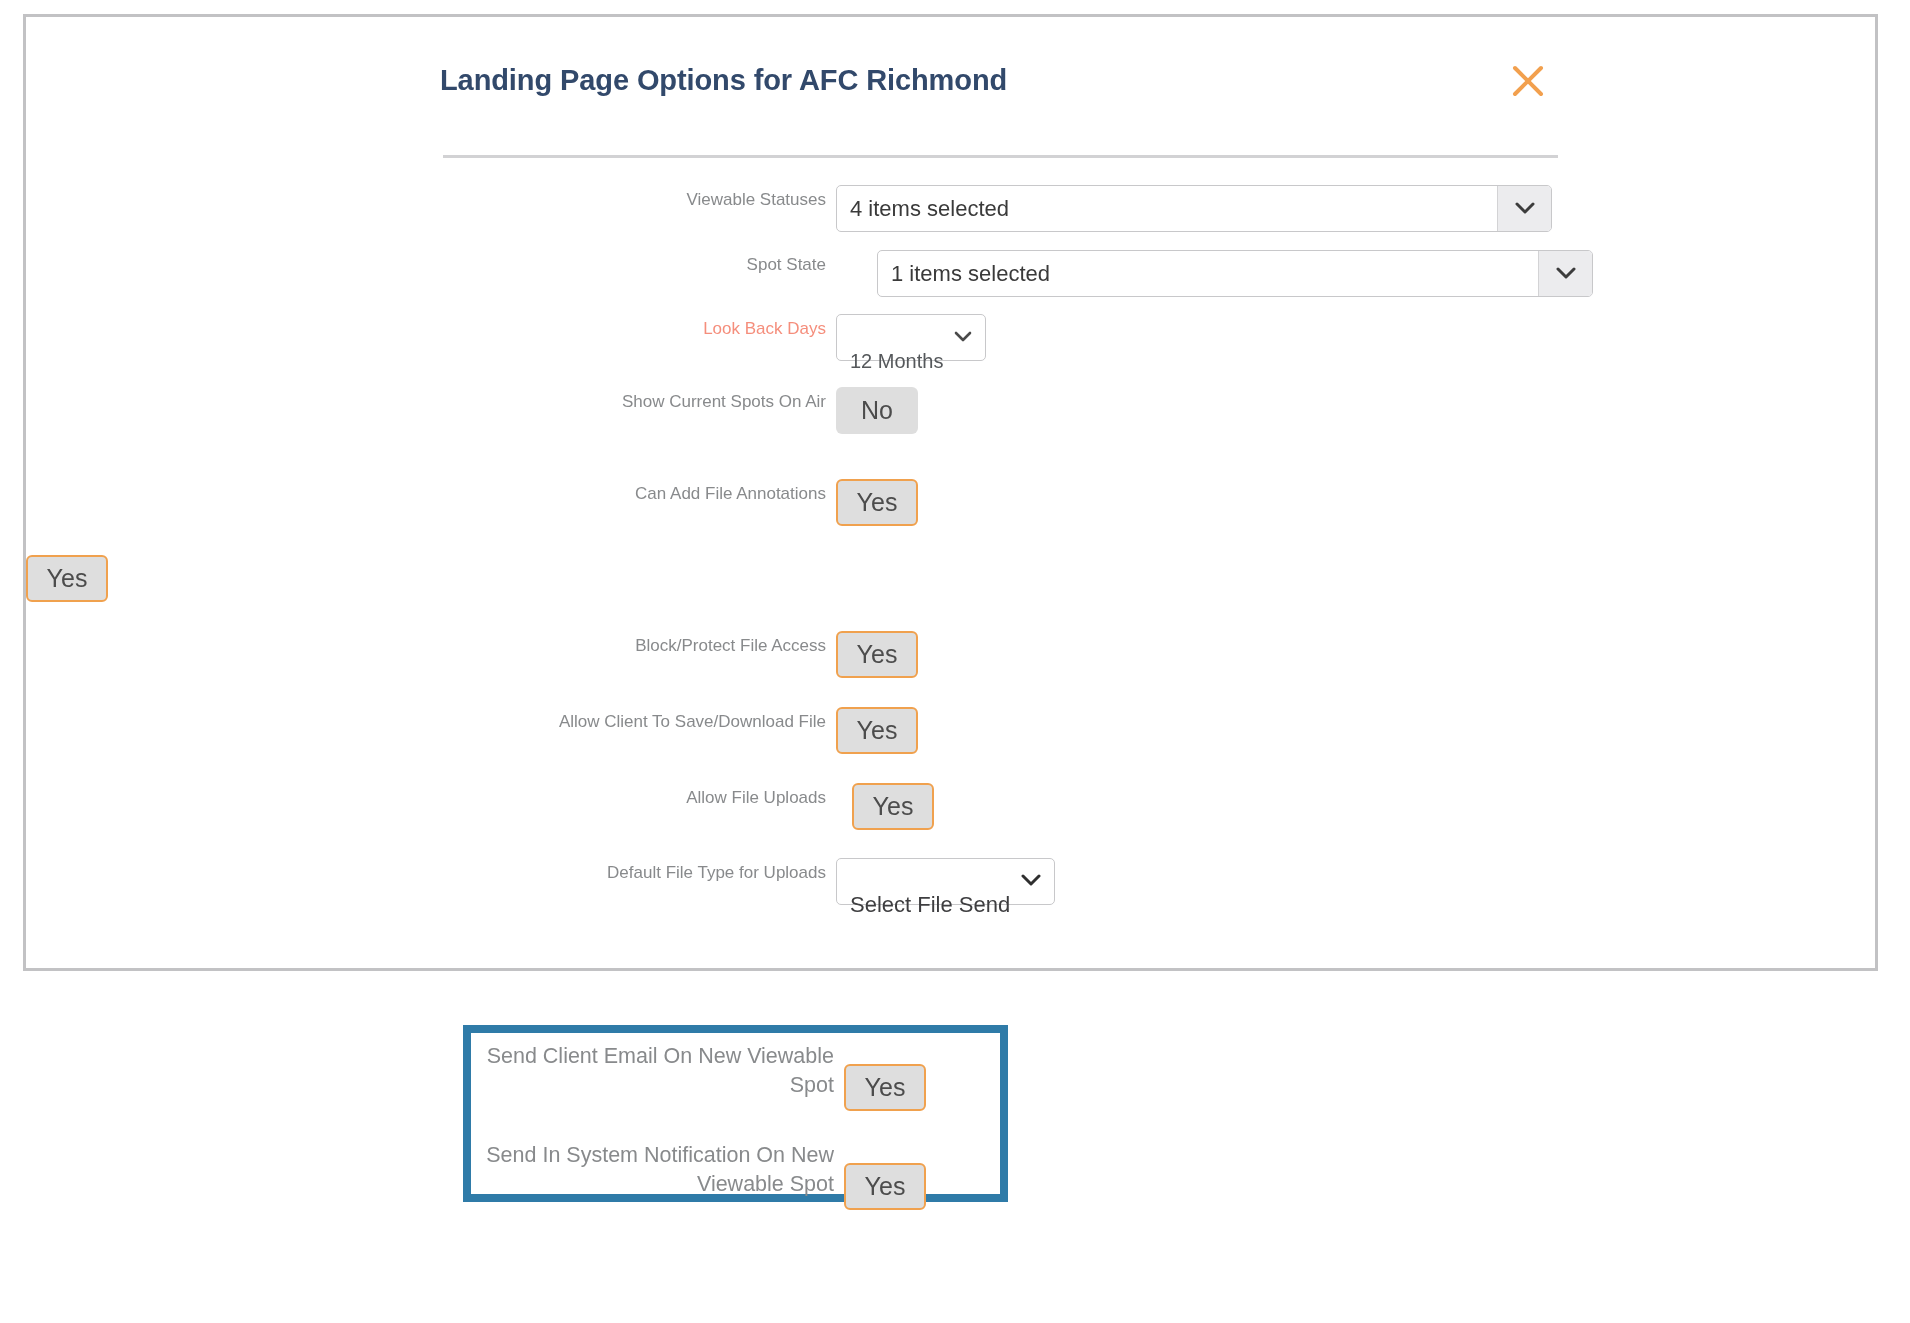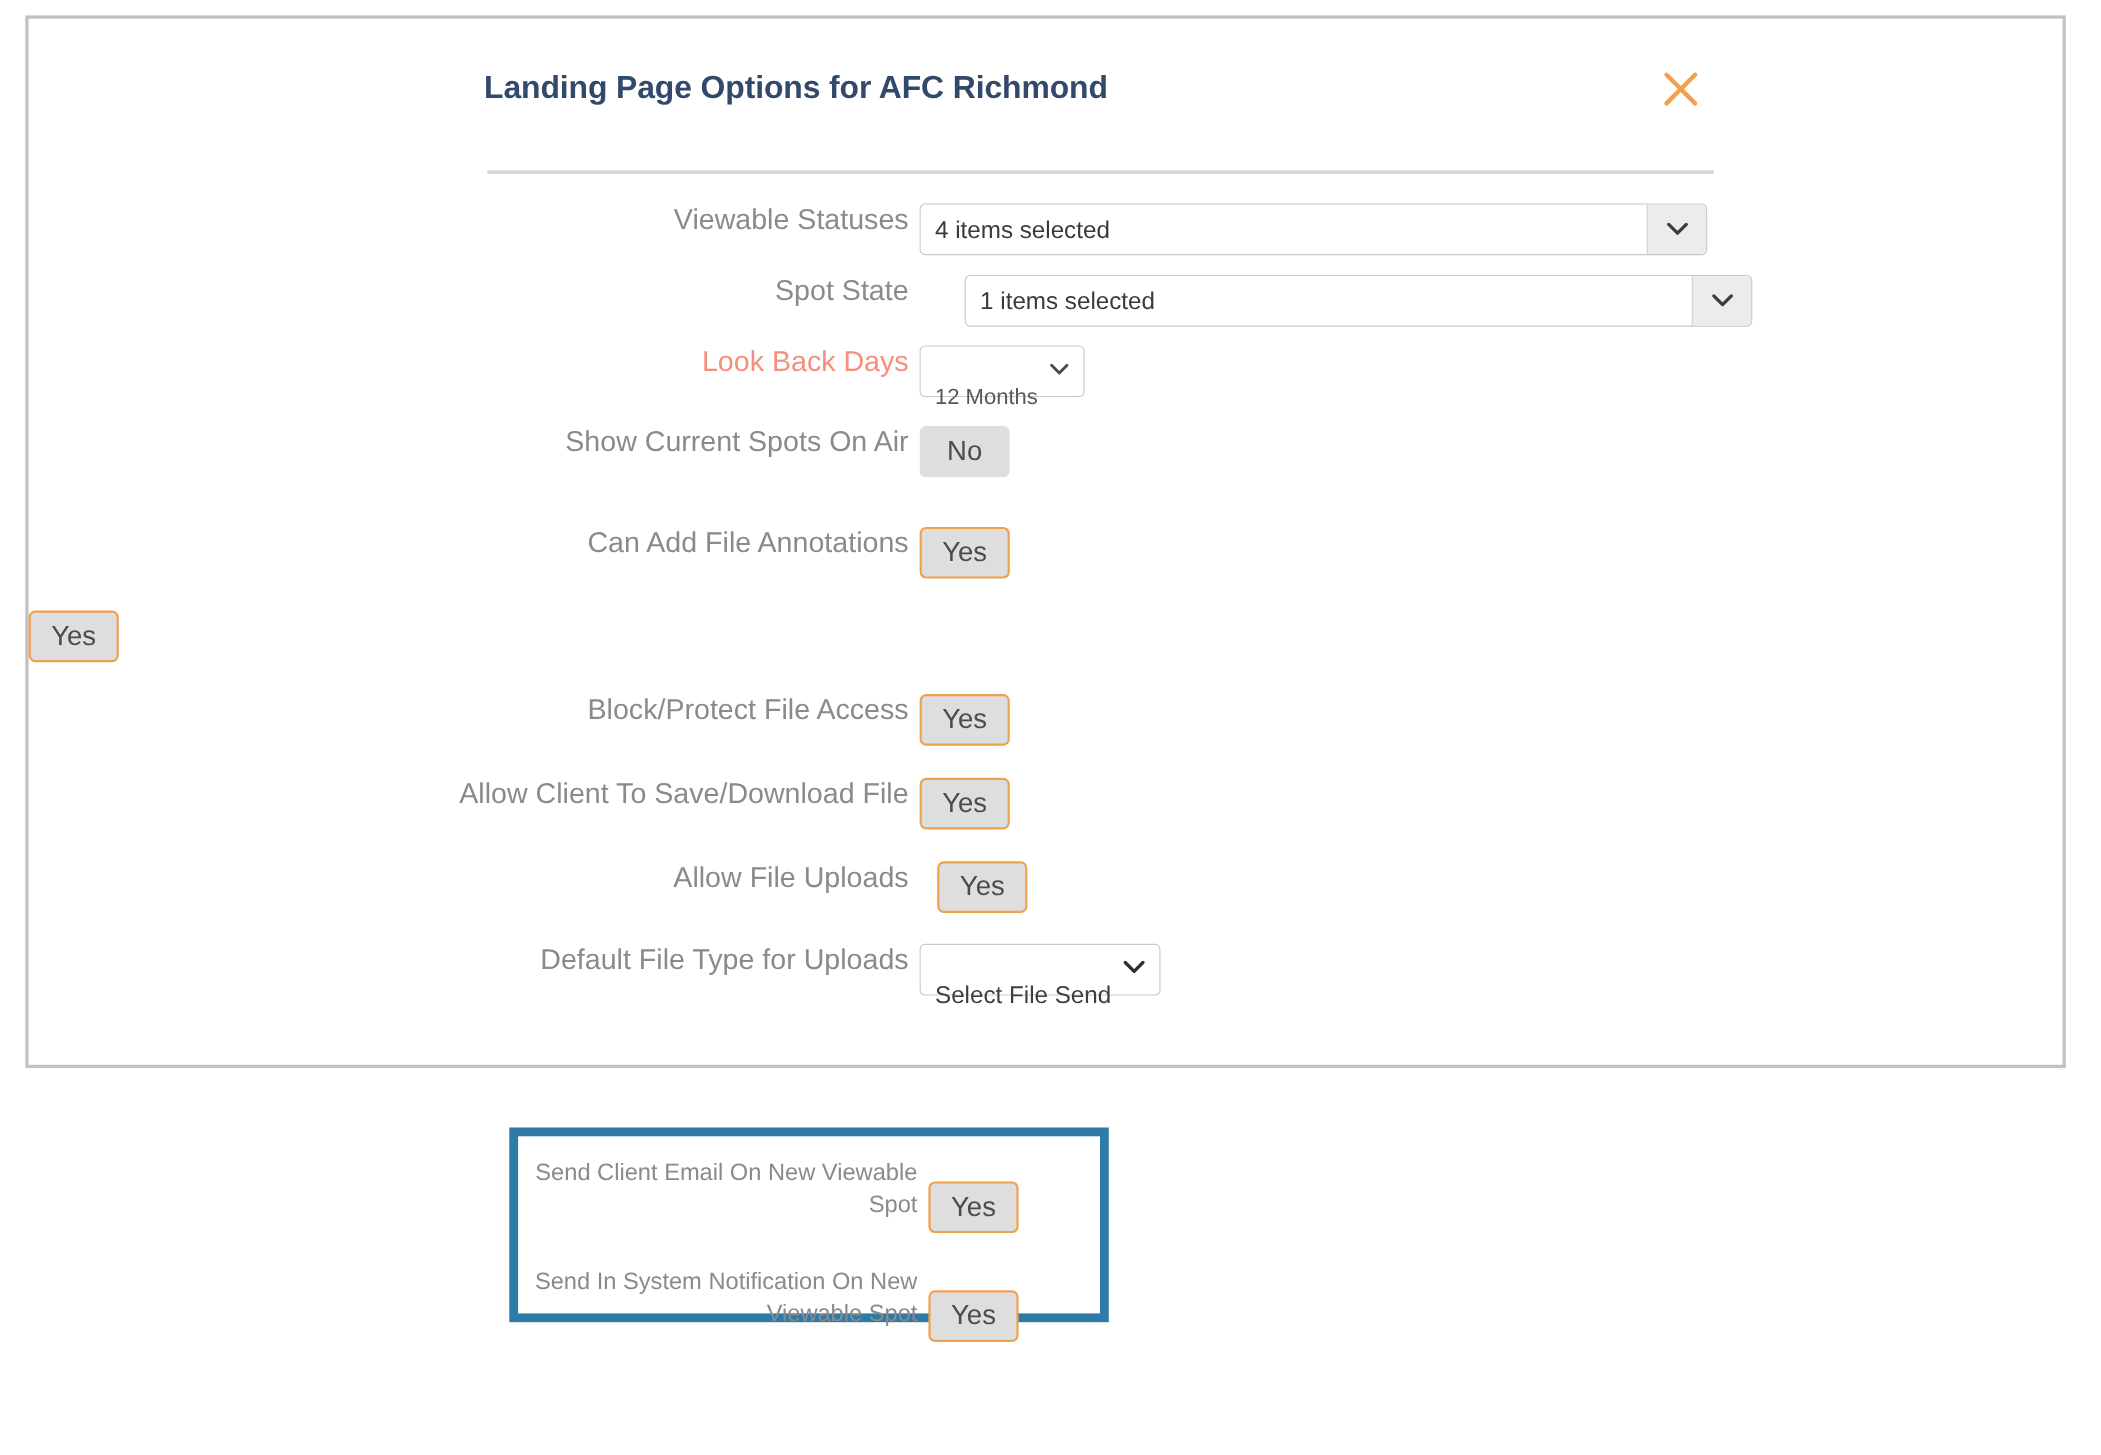--- a/index.html
+++ b/index.html
@@ -83,21 +83,21 @@
     display: flex;
     align-items: flex-start;
     justify-content: flex-start;
     margin-bottom: 0;
   }
   .row-label {
     width: 810px;
     text-align: right;
     padding-right: 10px;
     box-sizing: border-box;
-    font-size: 26px;
+    font-size: 17px;
     color: #888a8c;
     line-height: 29px;
     font-weight: normal;
   }
   .row-label.accent {
     color: #f58e7c;
   }
   .row-control {
     flex: 0 0 auto;
   }
@@ -316,21 +316,21 @@
             </svg>
           </span>
         </div>
       </div>
     </div>
 
   </div>
 
   <div id="highlight-box">
 
-    <div class="form-row" style="margin-top:19px; margin-bottom:30px;">
+    <div class="form-row" style="margin-top:9px; margin-bottom:30px;">
       <div class="label-wrap">
         <span>Send Client Email On New Viewable</span><br>
         <span>Spot</span>
       </div>
       <div class="row-control" style="margin-top:22px;">
         <button class="toggle-btn on">Yes</button>
       </div>
     </div>
 
     <div class="form-row">

